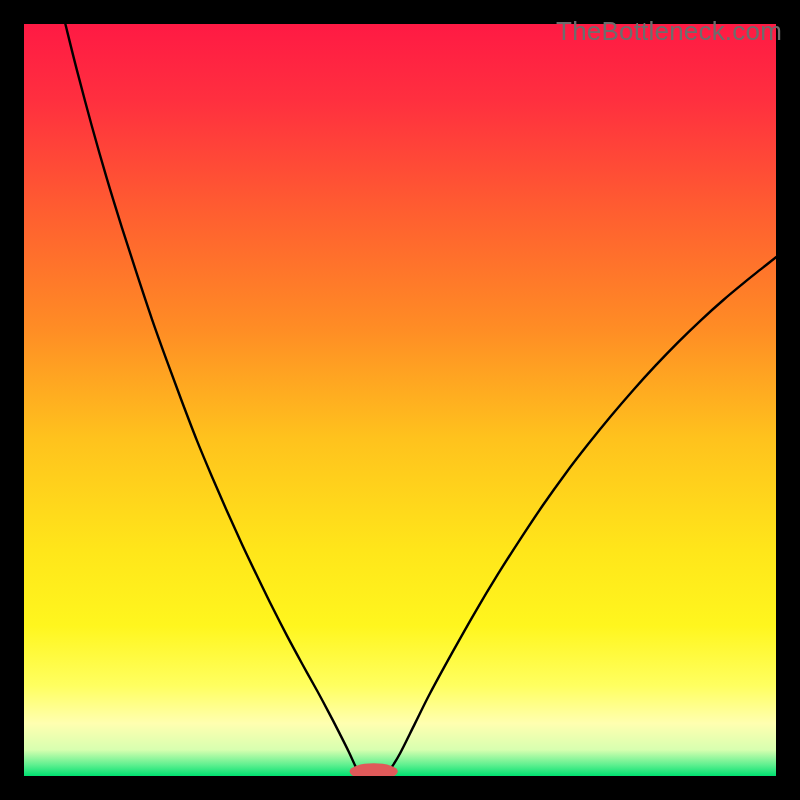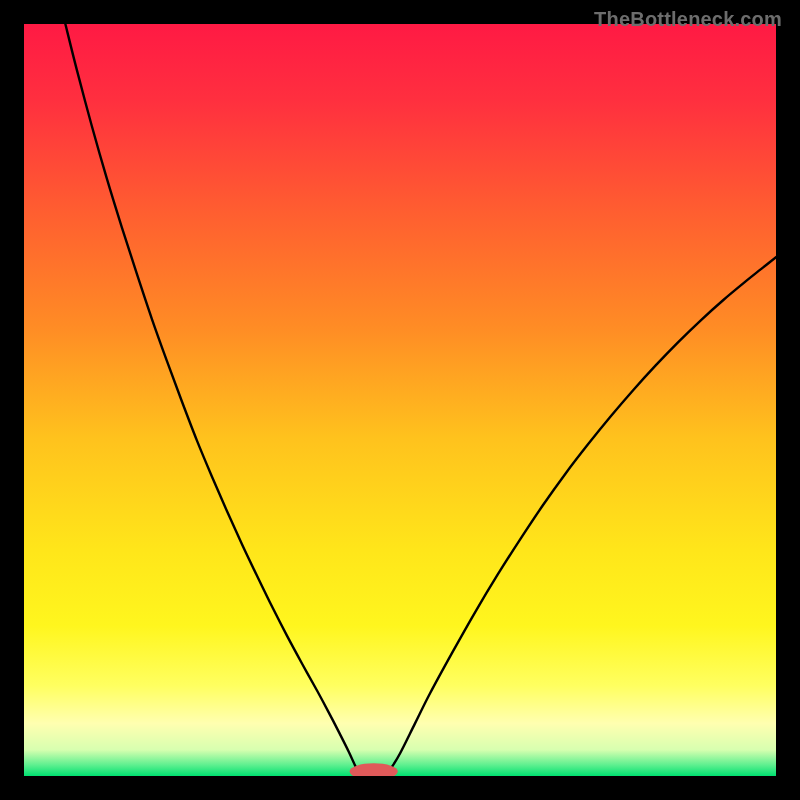--- a/index.html
+++ b/index.html
@@ -21,25 +21,25 @@
   }
   .plot-area {
     position: absolute;
     left: 0;
     top: 0;
     width: 752px;
     height: 752px;
   }
   .watermark {
     position: absolute;
-    top: 8px;
+    top: 16px;
     right: 18px;
     color: #6d6d6d;
-    font-size: 20px;
-    font-weight: 700;
+    font-size: 26px;
+    font-weight: 400;
     letter-spacing: 0.2px;
     z-index: 10;
   }
   svg { display: block; }
 </style>
 </head>
 <body>
 
 <div class="watermark">TheBottleneck.com</div>
 

